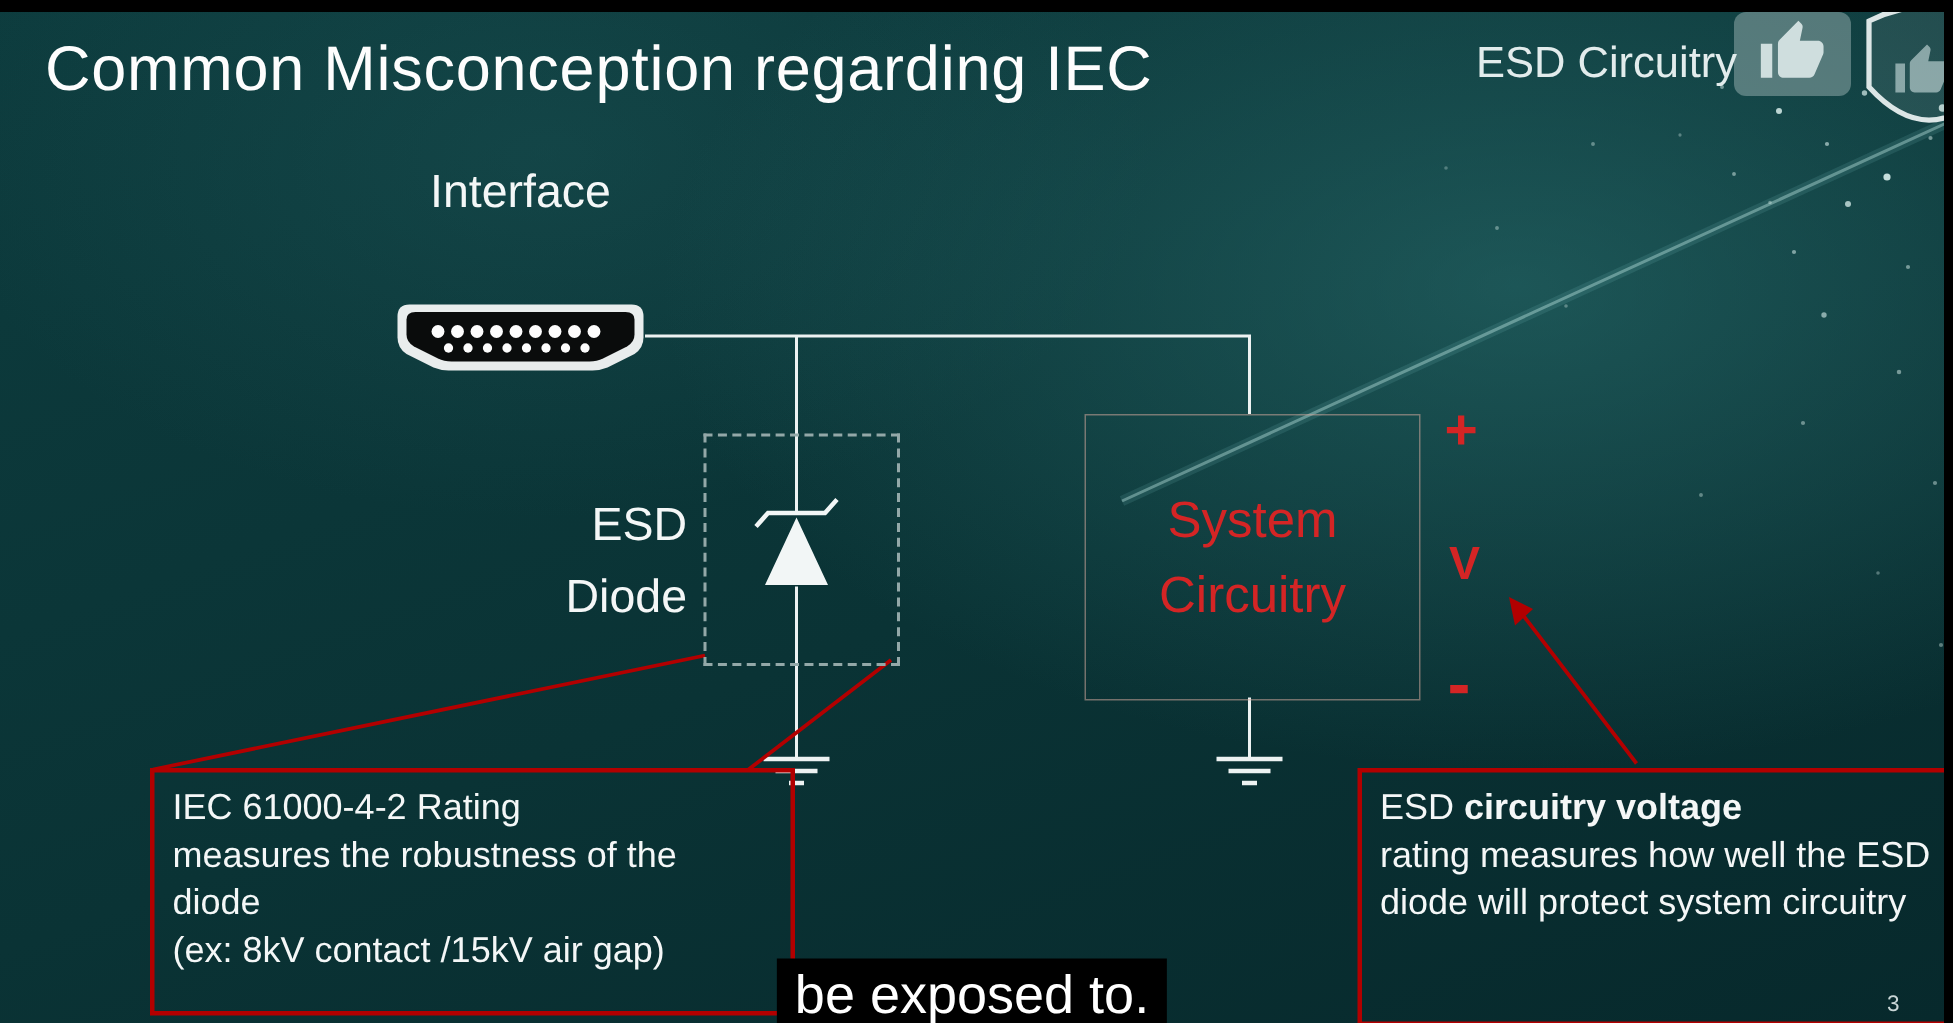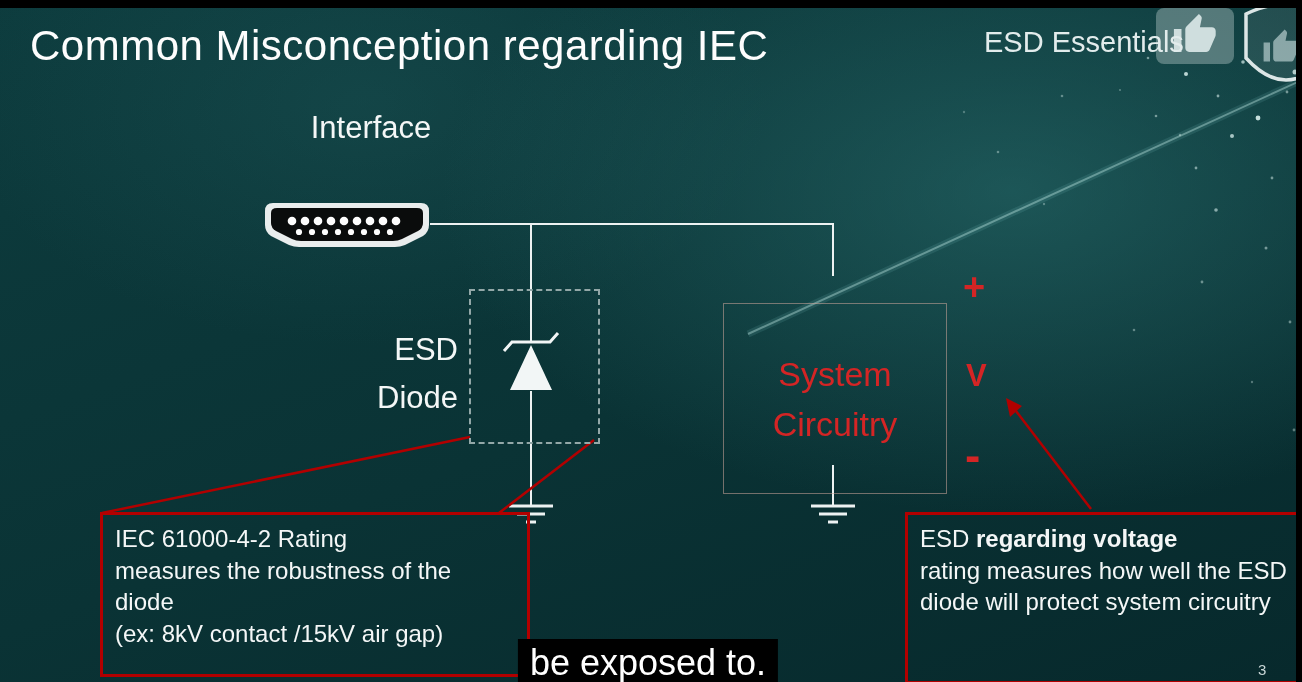--- a/index.html
+++ b/index.html
@@ -10,28 +10,28 @@
     background:
       radial-gradient(ellipse 920px 520px at 78% 28%, rgba(47,120,120,0.50), rgba(0,0,0,0) 62%),
       radial-gradient(ellipse 700px 420px at 28% 15%, rgba(36,98,100,0.30), rgba(0,0,0,0) 58%),
       linear-gradient(160deg, #0d3c3e 0%, #0a3335 55%, #07292c 100%);
   }
   .overlay { position: absolute; left: 0; top: 0; width: 1302px; height: 682px; }
   .topbar { position: absolute; top: 0; left: 0; width: 100%; height: 8px; background: #000; }
   .title { position: absolute; left: 30px; top: 22px; font-size: 42px; letter-spacing: 0.5px; color: #fdfdfd; }
   .brand { position: absolute; left: 984px; top: 26px; font-size: 29px; color: #e2ecec; }
   .dlabel { position: absolute; font-size: 31px; line-height: 48px; color: #f4f7f7; }
-  .connector-label { left: 268px; top: 104px; width: 206px; text-align: center; }
+  .connector-label { left: 244px; top: 104px; width: 206px; text-align: center; }
   .diode-label { left: 330px; top: 326px; width: 128px; text-align: right; }
   .dashed-box { position: absolute; left: 469px; top: 289px; width: 127px; height: 151px; border: 2px dashed #93a8a8; }
   .system-box {
     position: absolute; left: 723px; top: 276px; width: 222px; height: 189px;
     border: 1px solid rgba(205,165,155,0.55);
     display: flex; flex-direction: column; justify-content: center; align-items: center;
-    font-size: 34px; line-height: 50px; color: #d42525; margin-top: 27px;
+    font-size: 34px; line-height: 50px; color: #d42525;
   }
   .polarity { position: absolute; color: #d42525; font-weight: bold; }
   .plus  { left: 963px; top: 266px; font-size: 38px; }
   .volt  { left: 966px; top: 358px; font-size: 31px; }
   .minus { left: 965px; top: 428px; font-size: 46px; }
   .callout {
     position: absolute; border: 3px solid #b20000; padding: 8px 12px;
     font-size: 24px; line-height: 31.5px; color: #f4f7f7;
   }
   .iec-box   { left: 100px; top: 512px; width: 400px; height: 143px; }
@@ -148,21 +148,21 @@
 
     <g>
       <line x1="1091" y1="509" x2="1016" y2="411" stroke="#b20000" stroke-width="2.5"></line>
       <polygon points="1006,398 1022,406 1010,417" fill="#b20000"></polygon>
     </g>
   </svg>
 
   <div class="topbar"></div>
 
   <div class="title">Common Misconception regarding IEC</div>
-  <div class="brand">ESD Essentials</div>
+  <div class="brand">ESD Circuitry</div>
 
   <div class="dlabel connector-label">
     <div>Interface</div>
   </div>
 
   <div class="dlabel diode-label">
     <div>ESD</div>
     <div>Diode</div>
   </div>
 
@@ -177,20 +177,20 @@
   <div class="polarity volt">V</div>
   <div class="polarity minus">-</div>
 
   <div class="callout iec-box">
     <div>IEC 61000-4-2 Rating</div>
     <div>measures the robustness of the diode</div>
     <div>(ex: 8kV contact /15kV air gap)</div>
   </div>
 
   <div class="callout clamp-box">
-    <span>ESD </span><b>regarding voltage</b>
+    <span>ESD </span><b>circuitry voltage</b>
     <span class="block">rating measures how well the ESD diode will protect system circuitry</span>
   </div>
 
   <div class="caption">be exposed to.</div>
   <div class="pagenum">3</div>
 
 </div>
 
 </body></html>

